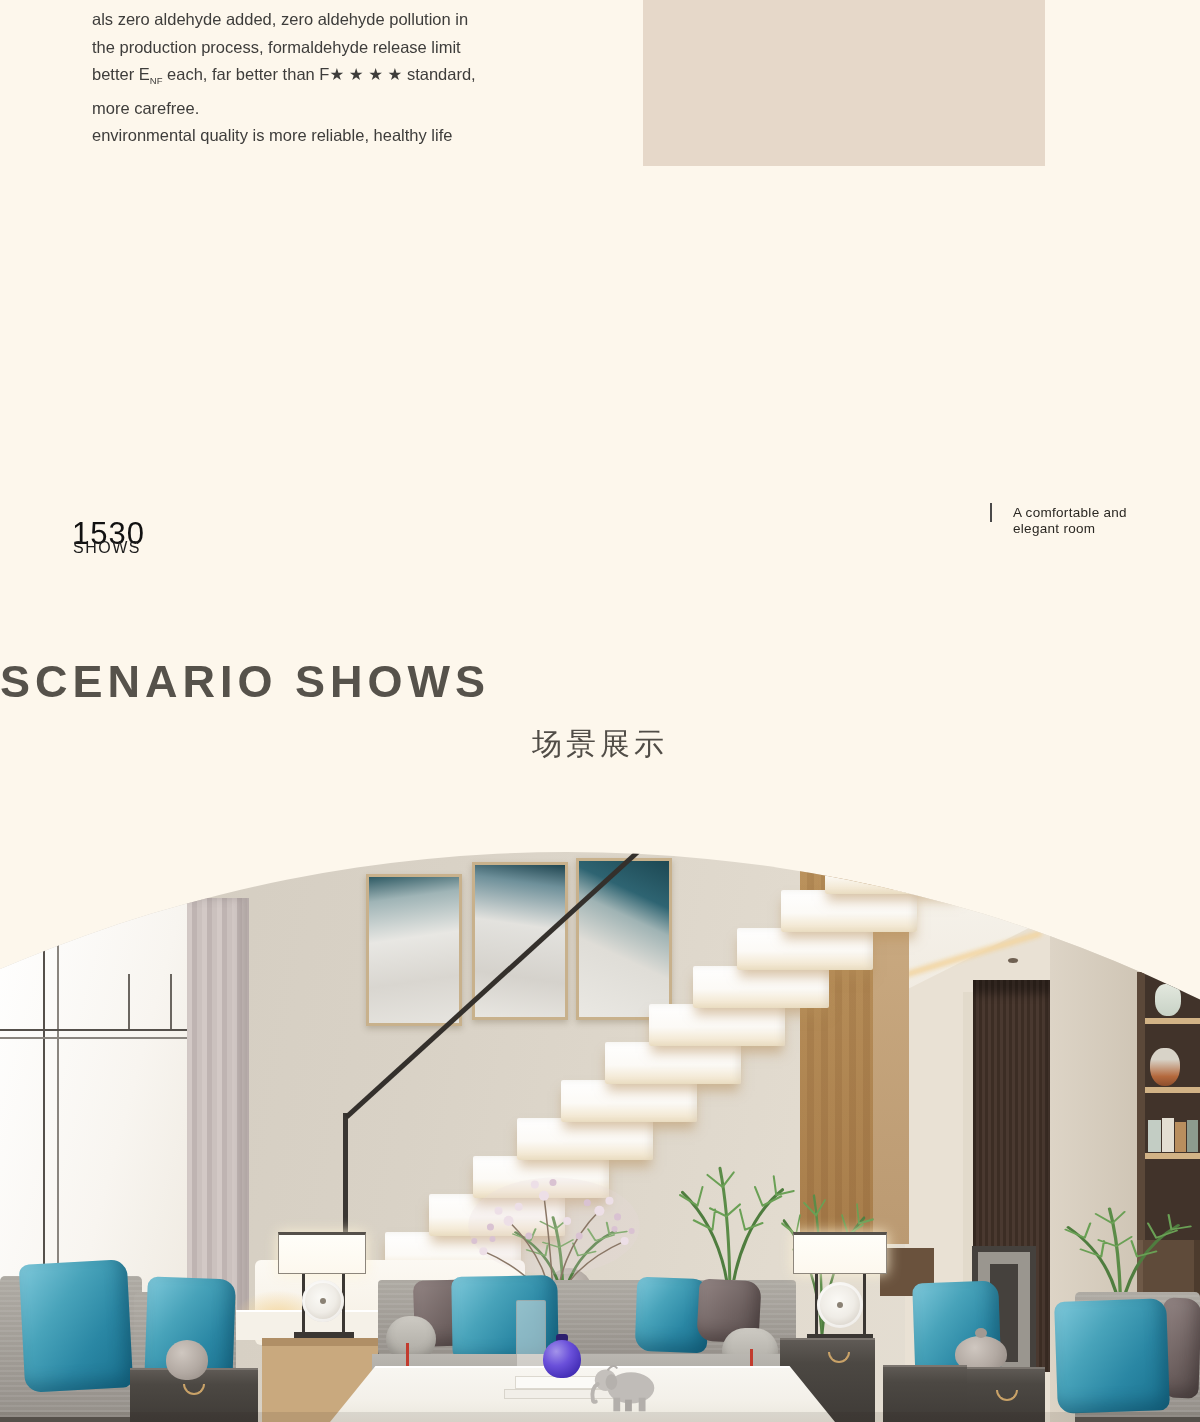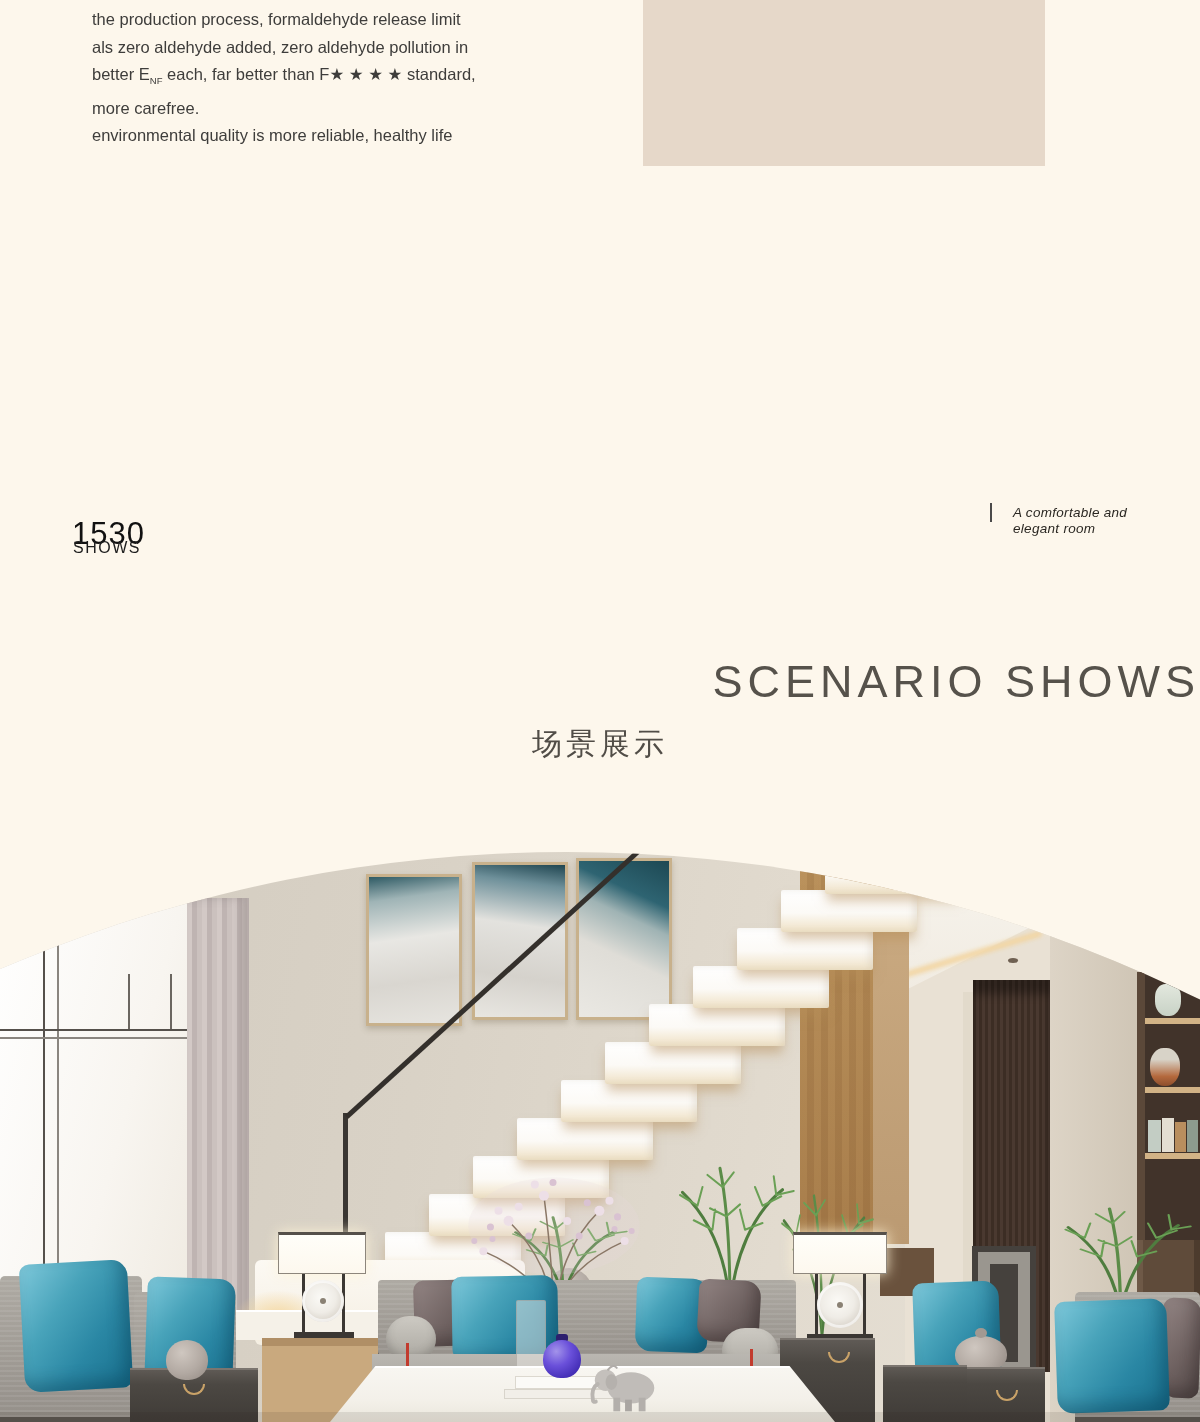--- a/index.html
+++ b/index.html
@@ -8,23 +8,23 @@
   .abs{position:absolute;box-sizing:border-box;}
 
   
   .intro{left:92px;top:6px;color:#3e3d3b;font-size:16.5px;line-height:27.5px;white-space:nowrap;}
   .intro sub{font-size:9.5px;}
   .beige-panel{left:643px;top:0;width:402px;height:166px;background:#e6d8c9;}
   .style-num{left:72px;top:516px;font-size:31px;letter-spacing:1px;color:#111;}
   .style-word{left:73px;top:539px;font-size:16px;letter-spacing:1.5px;color:#1d1d1d;}
   .caption-bar{left:990px;top:503px;width:2px;height:19px;background:#4a4a4a;}
   .caption-text{left:1013px;top:505px;width:145px;font-size:13.5px;line-height:15.5px;
-                letter-spacing:.3px;color:#2a2722;font-style:italic;}
-  .sec-en{left:0;top:656px;width:1200px;text-align:right;font-size:45px;
-          letter-spacing:5px;color:#56524b;font-weight:400;}
+                letter-spacing:.3px;color:#2a2722;}
+  .sec-en{left:0;top:656px;width:1200px;text-align:left;font-size:45px;
+          letter-spacing:5px;color:#56524b;font-weight:700;}
   .sec-zh{left:0;top:724px;width:1200px;text-align:center;font-size:30px;
           letter-spacing:4px;color:#514d47;}
 
   
   .scene{left:0;top:852px;width:1200px;height:570px;overflow:hidden;
          clip-path:circle(1431px at 567px 1431px);
          background:linear-gradient(100deg,#d2cbbf 0%,#d9d2c6 35%,#e2dbcf 65%,#e7e1d6 100%);}
   .step{width:136px;height:42px;border-radius:2px;
         background:linear-gradient(180deg,#ffffff 0%,#fcfaf6 55%,#efe1c5 100%);
         box-shadow:0 9px 11px -2px rgba(182,142,88,.5), inset -4px 0 6px rgba(190,180,160,.25);}
@@ -53,22 +53,22 @@
             box-shadow:inset 0 0 0 3px rgba(255,255,255,.6);}
   .lampdisc::after{content:"";position:absolute;left:44%;top:44%;width:6px;height:6px;border-radius:50%;background:#8a8174;}
   .jar{border-radius:50% 50% 46% 46%;background:radial-gradient(circle at 38% 32%,#cfc7c0 0%,#b2a9a2 55%,#918881 100%);}
 </style>
 </head>
 <body>
 
 <div>
 
   <div class="abs intro">
+    <div>als zero aldehyde added, zero aldehyde pollution in</div>
     <div>the production process, formaldehyde release limit</div>
-    <div>als zero aldehyde added, zero aldehyde pollution in</div>
     <div><span>better E</span><sub>NF</sub><span> each, far better than F★ ★ ★ ★ standard,</span></div>
     <div>more carefree.</div>
     <div>environmental quality is more reliable, healthy life</div>
   </div>
 
   <div class="abs beige-panel"></div>
 
   <div class="abs style-num">1530</div>
   <div class="abs style-word">SHOWS</div>
 

